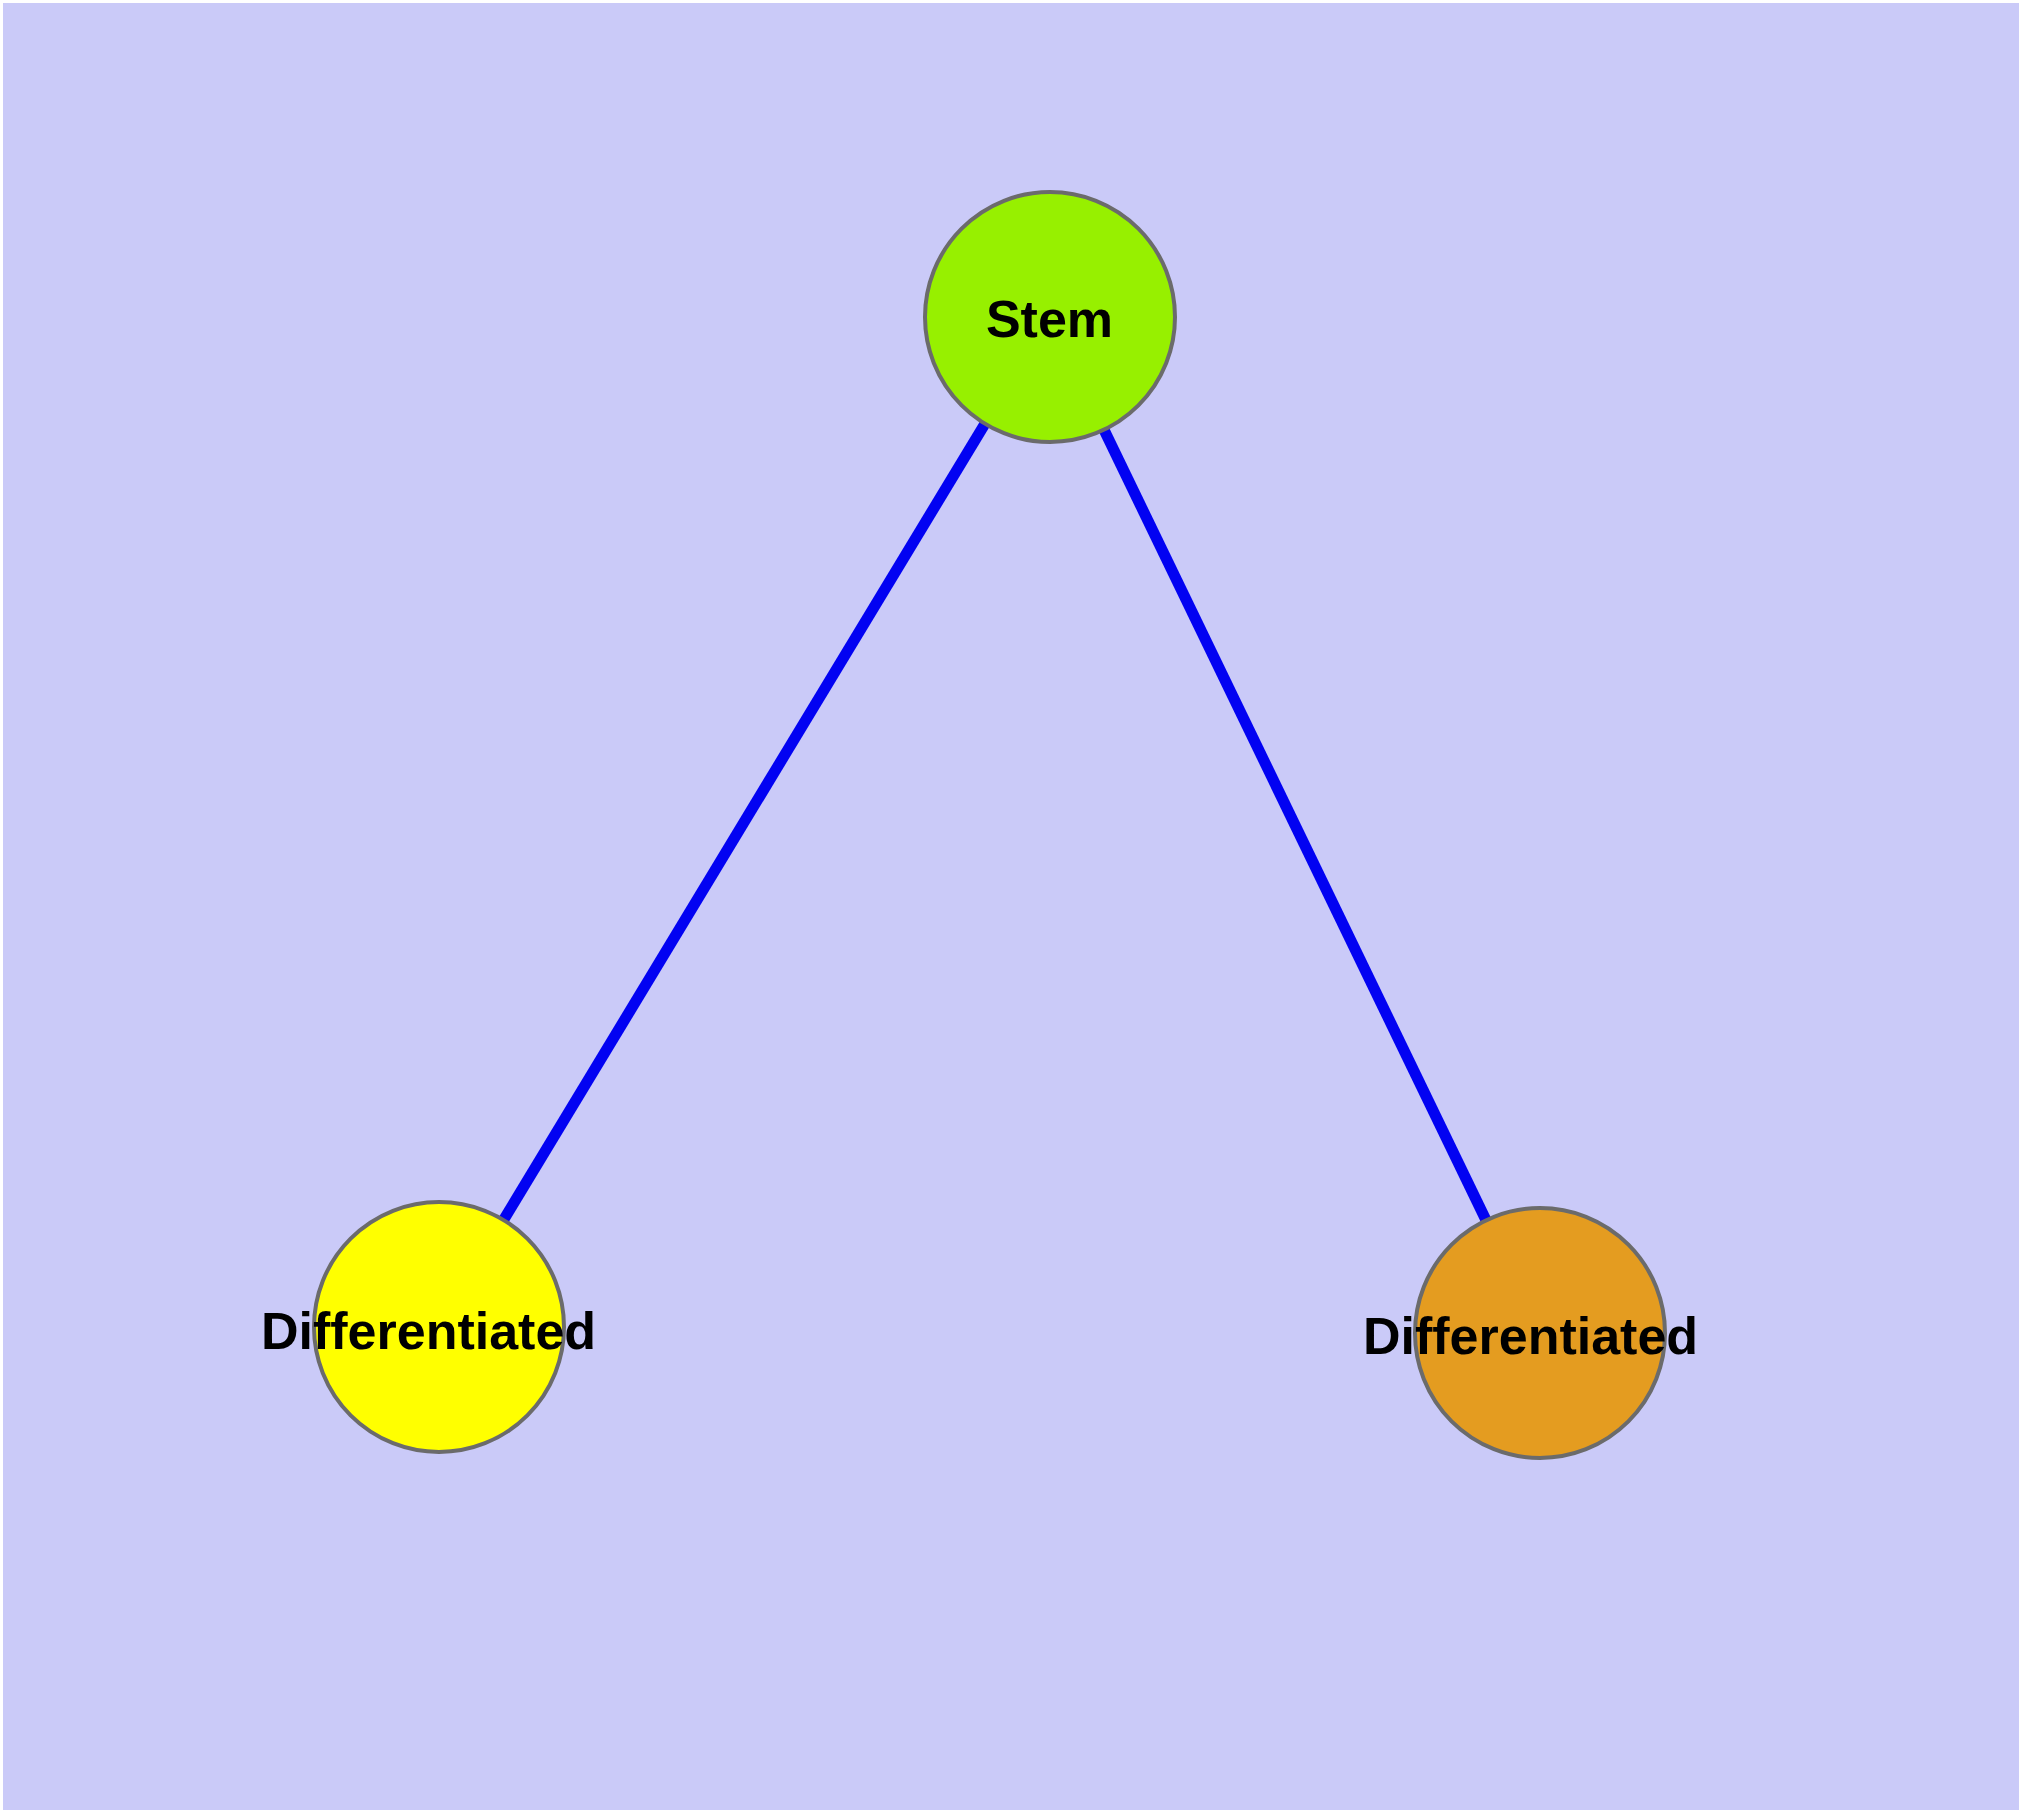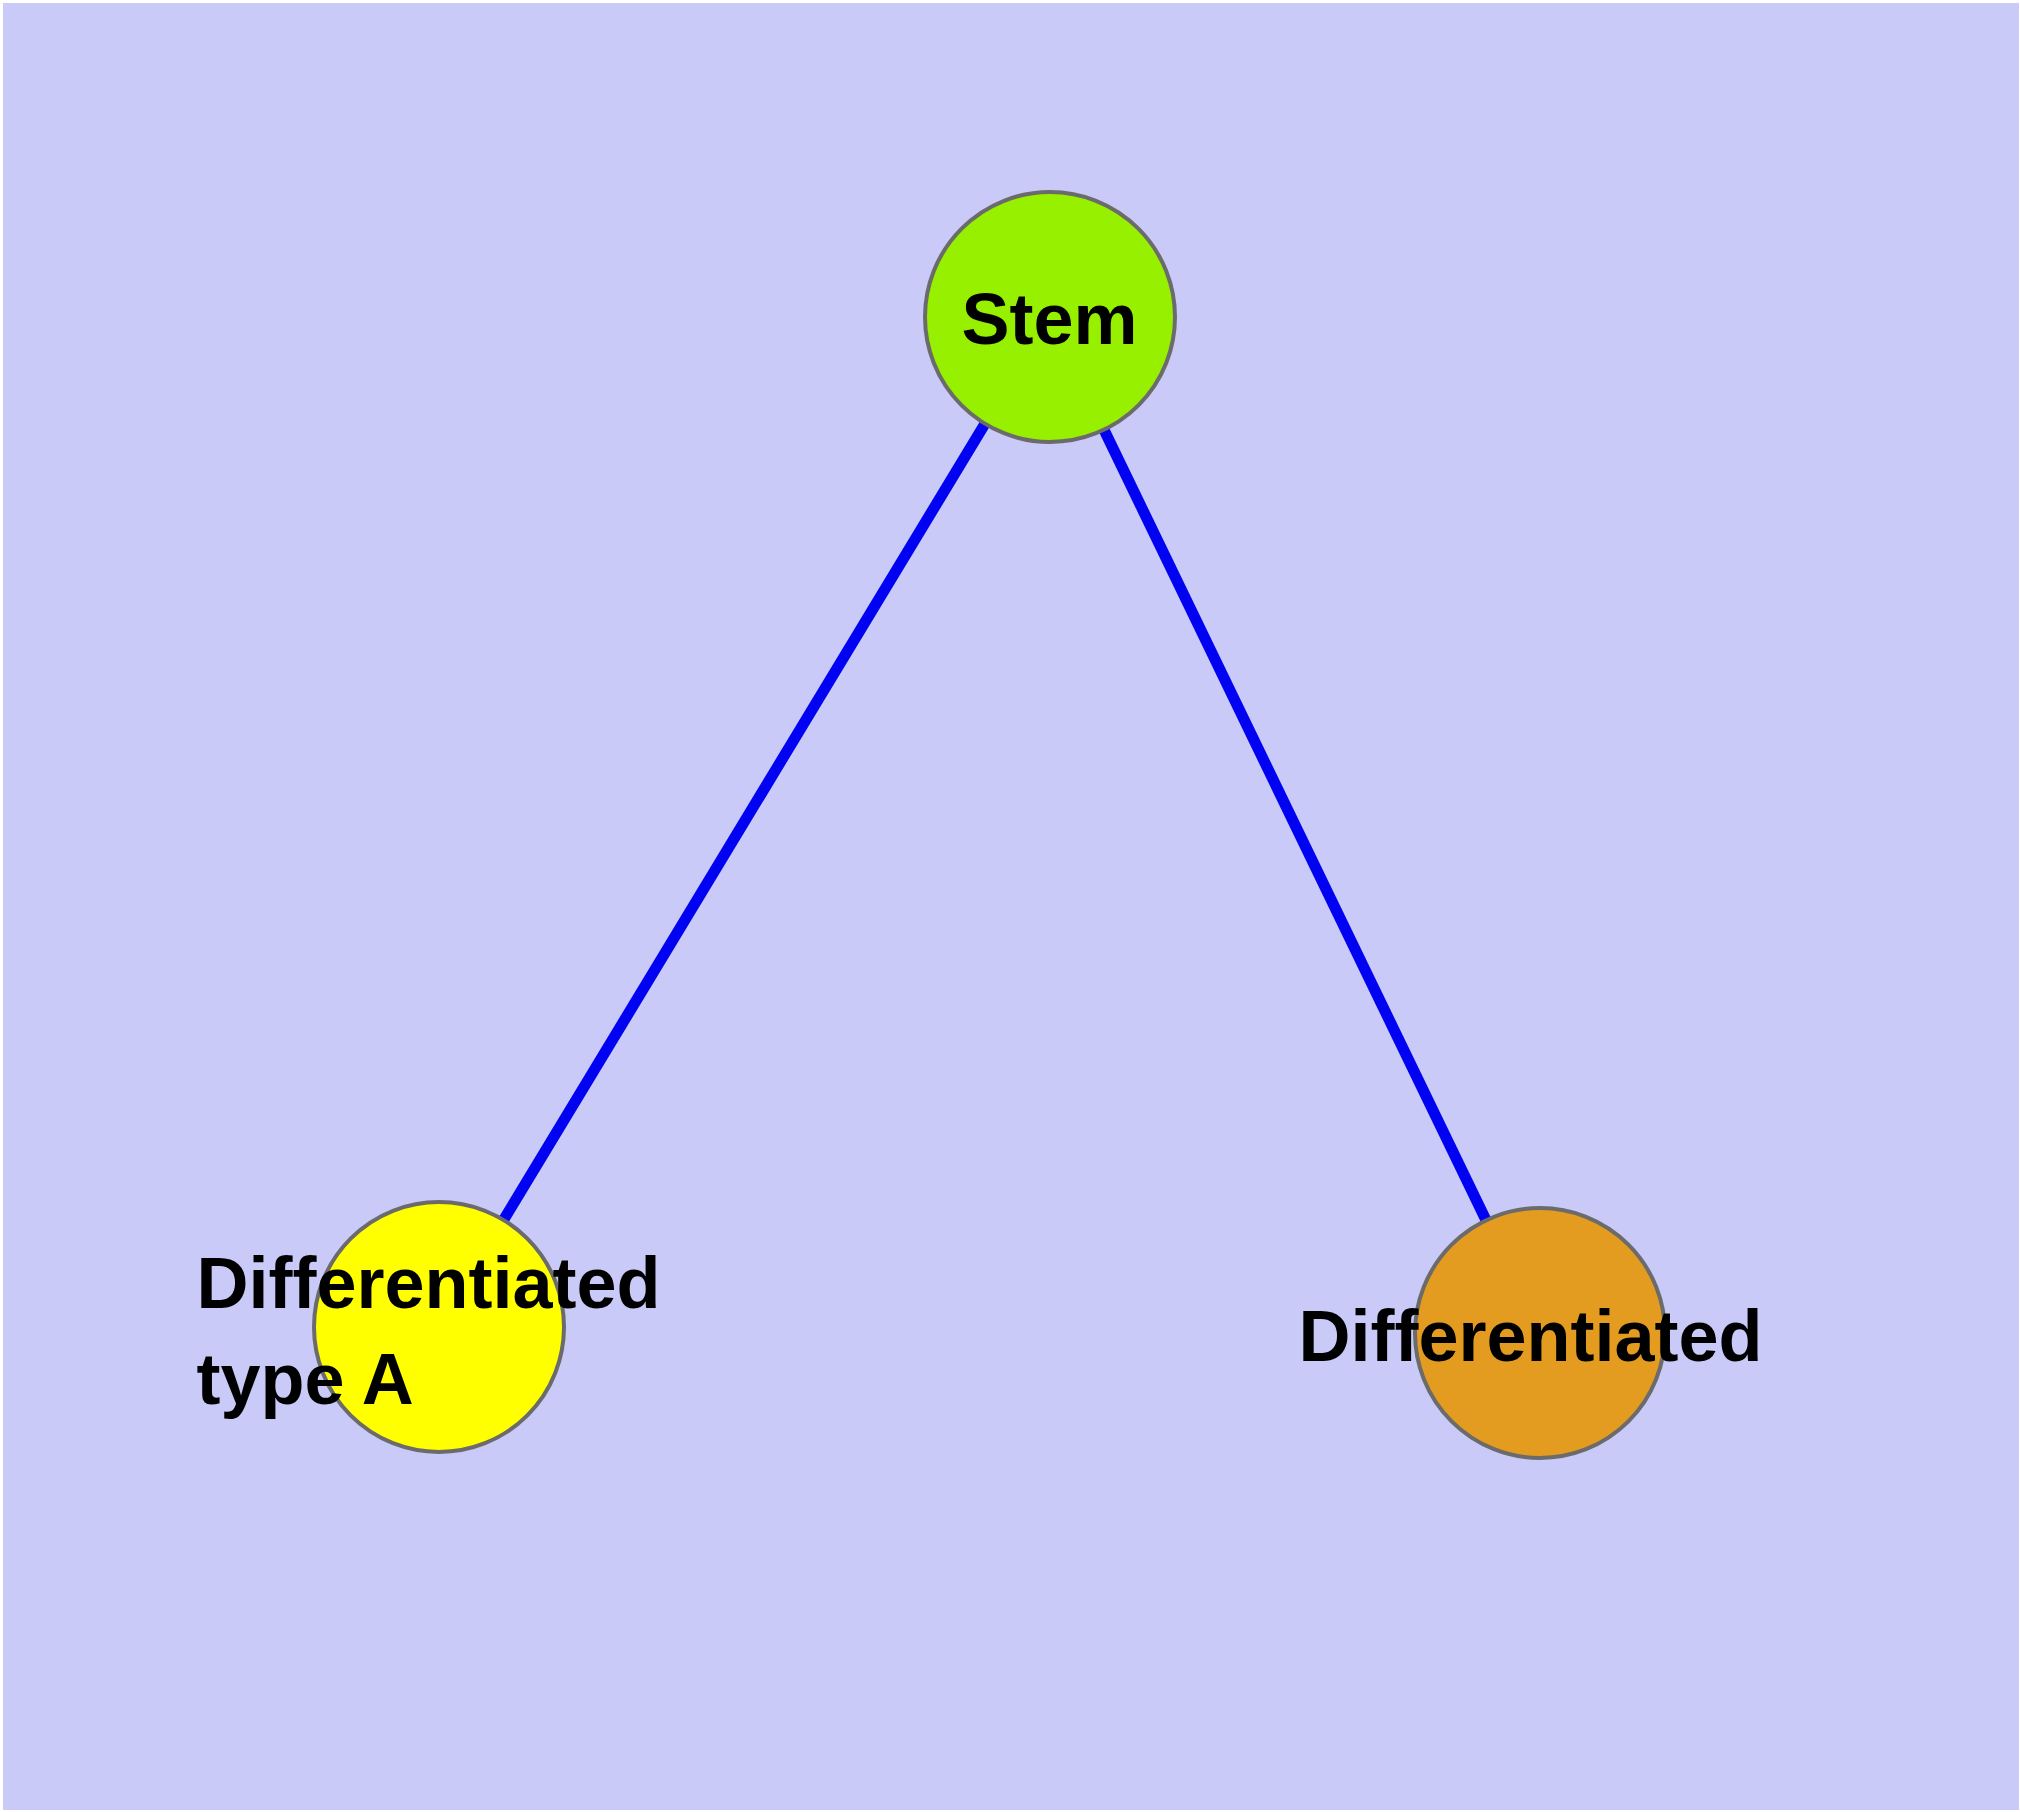--- a/index.html
+++ b/index.html
@@ -37,23 +37,24 @@
     box-sizing: border-box;
     border: 4.2px solid #6B6B6B;
     border-radius: 50%;
   }
   .node.stem   { left: 920px; top: 187px;  background: #97F000; }
   .node.type-a { left: 309px;  top: 1197px; background: #FFFF00; }
   .node.type-b { left: 1410px; top: 1203px; background: #E49C20; }
   .node-label {
     position: absolute;
     transform: translate(-50%, -50%);
+    text-align: center;
     color: #000000;
     font-weight: bold;
-    font-size: 72px;
+    font-size: 52px;
     line-height: 96px;
     white-space: nowrap;
     z-index: 5;
   }
   .node-label.stem-label   { left: 1047px; top: 316px; }
   .node-label.type-a-label { left: 426px;  top: 1328px; }
   .node-label.type-b-label { left: 1528px; top: 1333px; }
   .node-label span { display: block; }
 </style>
 </head>
@@ -70,21 +71,20 @@
     <div class="node stem"></div>
     <div class="node type-a"></div>
     <div class="node type-b"></div>
 
     <div class="node-label stem-label">
       <span>Stem</span>
     </div>
 
     <div class="node-label type-a-label">
       <span>Differentiated</span>
-      <span>type A</span>
     </div>
 
     <div class="node-label type-b-label">
       <span>Differentiated</span>
     </div>
 
   </div>
 </div>
 
 

